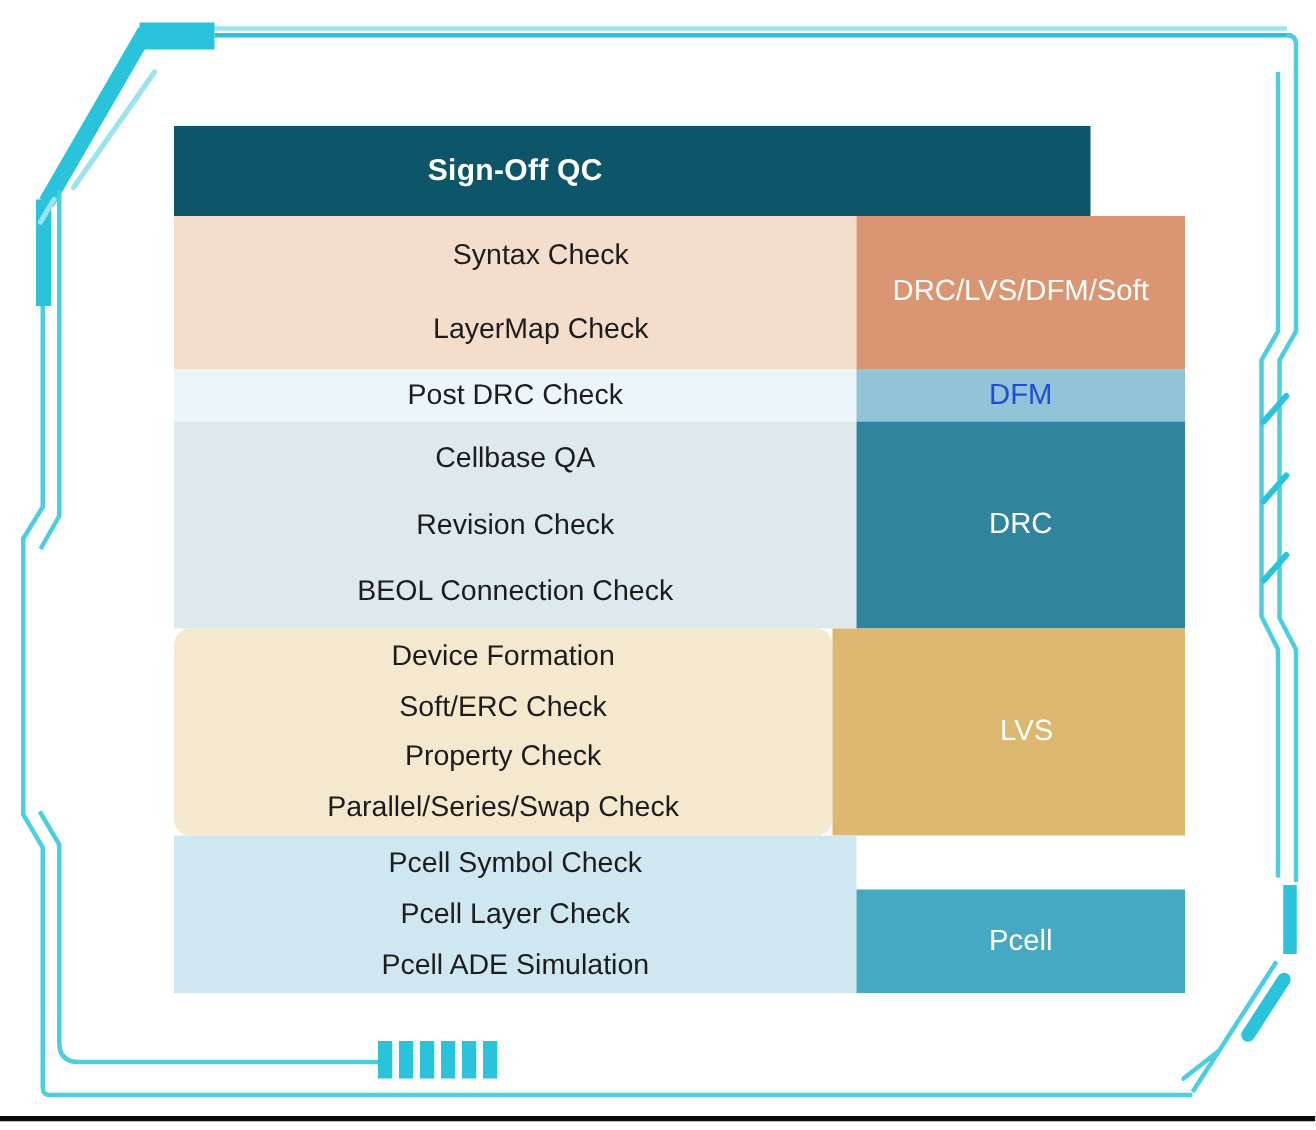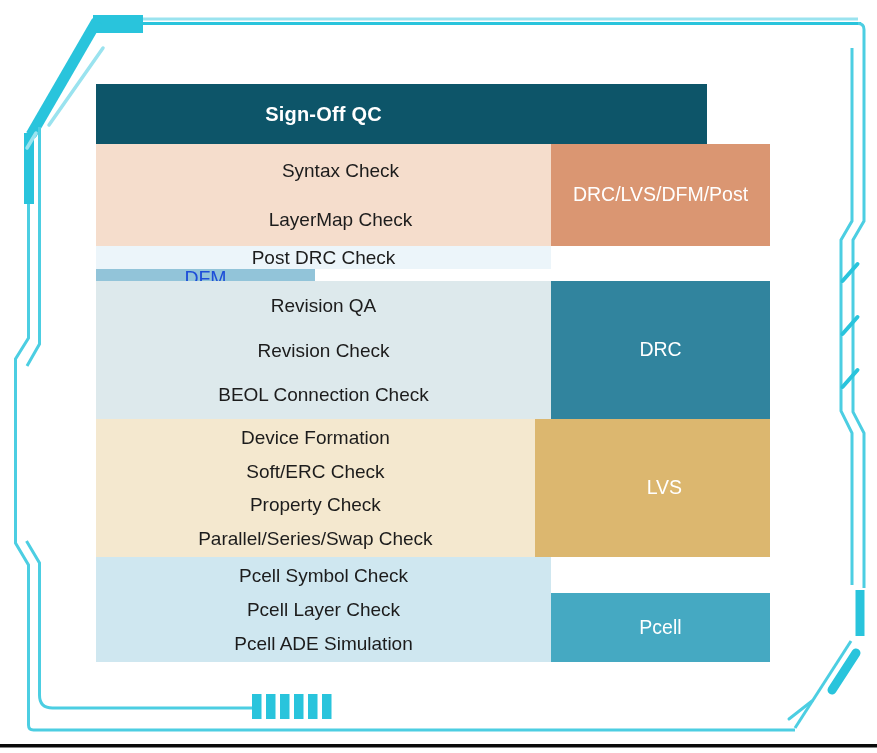--- a/index.html
+++ b/index.html
@@ -1,21 +1,21 @@
 <!DOCTYPE html>
 <html><head>
 <meta charset="utf-8">
 <style>
   html,body{margin:0;padding:0;background:#fff;}
   .stage{
     position:relative;width:877px;height:753px;background:#ffffff;overflow:hidden;
     font-family:"Liberation Sans","DejaVu Sans",sans-serif;
   }
   .frame-svg{position:absolute;left:0;top:0;width:877px;height:753px;}
-  .qc-table{position:absolute;left:96px;top:84px;width:611px;}
+  .qc-table{position:absolute;left:116px;top:84px;width:611px;}
   .qc-header{
     height:60px;display:flex;align-items:center;
     color:#ffffff;font-size:20px;font-weight:700;letter-spacing:.2px;
   }
   .qc-header .title-box{width:455px;text-align:center;}
   .group{display:flex;width:674px;}
   .items{
     width:455px;display:flex;flex-direction:column;justify-content:space-around;
     padding:2px 0;box-sizing:border-box;
   }
@@ -76,38 +76,38 @@
   <div class="qc-table">
     <div class="qc-header" id="qc-header" style="background: rgb(13, 85, 105); color: rgb(255, 255, 255);">
       <div class="title-box">Sign-Off QC</div>
     </div>
     <div id="groups">
         <div class="group" style="height: 102px;">
           <div class="items" style="background: rgb(245, 221, 204); padding-left: 34px;">
             <div class="item">Syntax Check</div>
             <div class="item">LayerMap Check</div>
           </div>
-          <div class="label" style="background: rgb(218, 150, 114); color: rgb(255, 255, 255);">DRC/LVS/DFM/Post</div>
+          <div class="label" style="background: rgb(218, 150, 114); color: rgb(255, 255, 255);">DRC/LVS/DFM/Soft</div>
         </div>
-        <div class="group" style="height: 35px; flex-direction: column;">
+        <div class="group" style="height: 35px;">
           <div class="items" style="background: rgb(236, 245, 250);">
             <div class="item">Post DRC Check</div>
           </div>
           <div class="label" style="background: rgb(146, 196, 217); color: #1d4ed8;">DFM</div>
         </div>
         <div class="group" style="height: 138px;">
           <div class="items" style="background: rgb(221, 233, 236);">
-            <div class="item">Revision QA</div>
+            <div class="item">Cellbase QA</div>
             <div class="item">Revision Check</div>
             <div class="item">BEOL Connection Check</div>
           </div>
           <div class="label" style="background: rgb(49, 132, 158); color: rgb(255, 255, 255);">DRC</div>
         </div>
         <div class="group" style="height: 138px;">
-          <div class="items" style="background: rgb(244, 232, 207);">
+          <div class="items" style="background: rgb(244, 232, 207); border-radius: 11px;">
             <div class="item">Device Formation</div>
             <div class="item">Soft/ERC Check</div>
             <div class="item">Property Check</div>
             <div class="item">Parallel/Series/Swap Check</div>
           </div>
           <div class="label" style="background: rgb(220, 183, 111); color: rgb(255, 255, 255); padding-left: 24px;">LVS</div>
         </div>
         <div class="group" style="height: 105px;">
           <div class="items" style="background: rgb(207, 231, 240);">
             <div class="item">Pcell Symbol Check</div>

